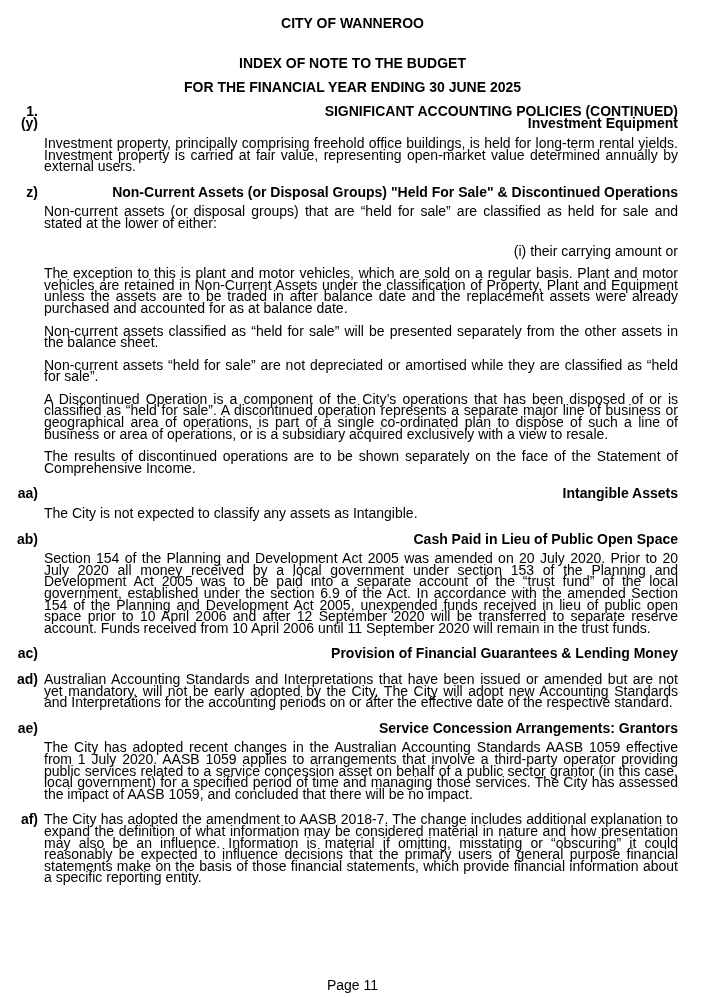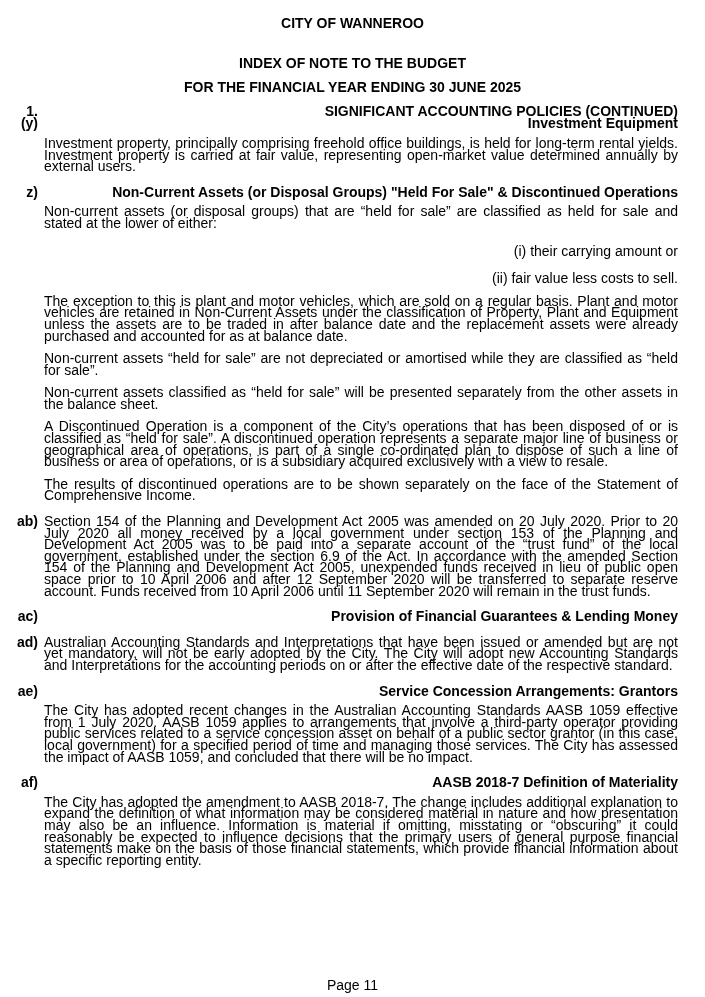--- a/index.html
+++ b/index.html
@@ -79,31 +79,36 @@
       <span class="sec-label">(y)</span>
       <h3 class="sec-heading">Investment Equipment</h3>
       <p class="para first">Investment property, principally comprising freehold office buildings, is held for long-term rental yields. Investment property is carried at fair value, representing open-market value determined annually by external users.</p>
     </section>
 
     <section class="sec">
       <span class="sec-label">z)</span>
       <h3 class="sec-heading">Non-Current Assets (or Disposal Groups) "Held For Sale" &amp; Discontinued Operations</h3>
       <p class="para first">Non-current assets (or disposal groups) that are “held for sale” are classified as held for sale and stated at the lower of either:</p>
       <p class="para tight">(i) their carrying amount or</p>
-      <p class="para tight">(ii) fair value less costs to sell.</p>
       <p class="para">The exception to this is plant and motor vehicles, which are sold on a regular basis. Plant and motor vehicles are retained in Non-Current Assets under the classification of Property, Plant and Equipment unless the assets are to be traded in after balance date and the replacement assets were already purchased and accounted for as at balance date.</p>
+      <p class="para">Non-current assets classified as “held for sale” will be presented separately from the other assets in the balance sheet.</p>
       <p class="para">Non-current assets “held for sale” are not depreciated or amortised while they are classified as “held for sale”.</p>
-      <p class="para">Non-current assets classified as “held for sale” will be presented separately from the other assets in the balance sheet.</p>
       <p class="para">A Discontinued Operation is a component of the City’s operations that has been disposed of or is classified as “held for sale”. A discontinued operation represents a separate major line of business or geographical area of operations, is part of a single co-ordinated plan to dispose of such a line of business or area of operations, or is a subsidiary acquired exclusively with a view to resale.</p>
       <p class="para">The results of discontinued operations are to be shown separately on the face of the Statement of Comprehensive Income.</p>
     </section>
 
+    <section class="sec">
+      <span class="sec-label">aa)</span>
+      <h3 class="sec-heading">Intangible Assets</h3>
+      <p class="para first">The City is not expected to classify any assets as Intangible.</p>
+    </section>
 
     <section class="sec">
       <span class="sec-label">ab)</span>
+      <h3 class="sec-heading">Cash Paid in Lieu of Public Open Space</h3>
       <p class="para first">Section 154 of the Planning and Development Act 2005 was amended on 20 July 2020. Prior to 20 July 2020 all money received by a local government under section 153 of the Planning and Development Act 2005 was to be paid into a separate account of the “trust fund” of the local government, established under the section 6.9 of the Act. In accordance with the amended Section 154 of the Planning and Development Act 2005, unexpended funds received in lieu of public open space prior to 10 April 2006 and after 12 September 2020 will be transferred to separate reserve account. Funds  received from 10 April 2006 until 11 September 2020 will remain in the trust funds.</p>
     </section>
 
     <section class="sec">
       <span class="sec-label">ac)</span>
       <h3 class="sec-heading">Provision of Financial Guarantees &amp; Lending Money</h3>
     </section>
 
     <section class="sec">
       <span class="sec-label">ad)</span>
@@ -111,21 +116,20 @@
     </section>
 
     <section class="sec">
       <span class="sec-label">ae)</span>
       <h3 class="sec-heading">Service Concession Arrangements: Grantors</h3>
       <p class="para first">The City has adopted recent changes in the Australian Accounting Standards AASB 1059 effective from 1 July 2020. AASB 1059 applies to arrangements that involve a third-party operator providing public services related to a service concession asset on behalf of a public sector grantor (in this case, local government) for a specified period of time and managing those services. The City has assessed the impact of AASB 1059, and concluded that there will be no impact.</p>
     </section>
 
     <section class="sec">
       <span class="sec-label">af)</span>
-      <h3 class="sec-heading">AASB 2018-7 Definition of Materiality</h3>
       <p class="para first">The City has adopted the amendment to AASB 2018-7. The change includes additional explanation to expand the definition of what information may be considered material in nature and how presentation may also be an influence. Information is material if omitting, misstating or “obscuring” it could reasonably be expected to influence decisions that the primary users of general purpose financial statements make on the basis of those financial statements, which provide financial information about a specific reporting entity.</p>
     </section>
 
   </div>
 
   <footer class="page-footer">Page 11</footer>
 
 </div>
 
 </body></html>

